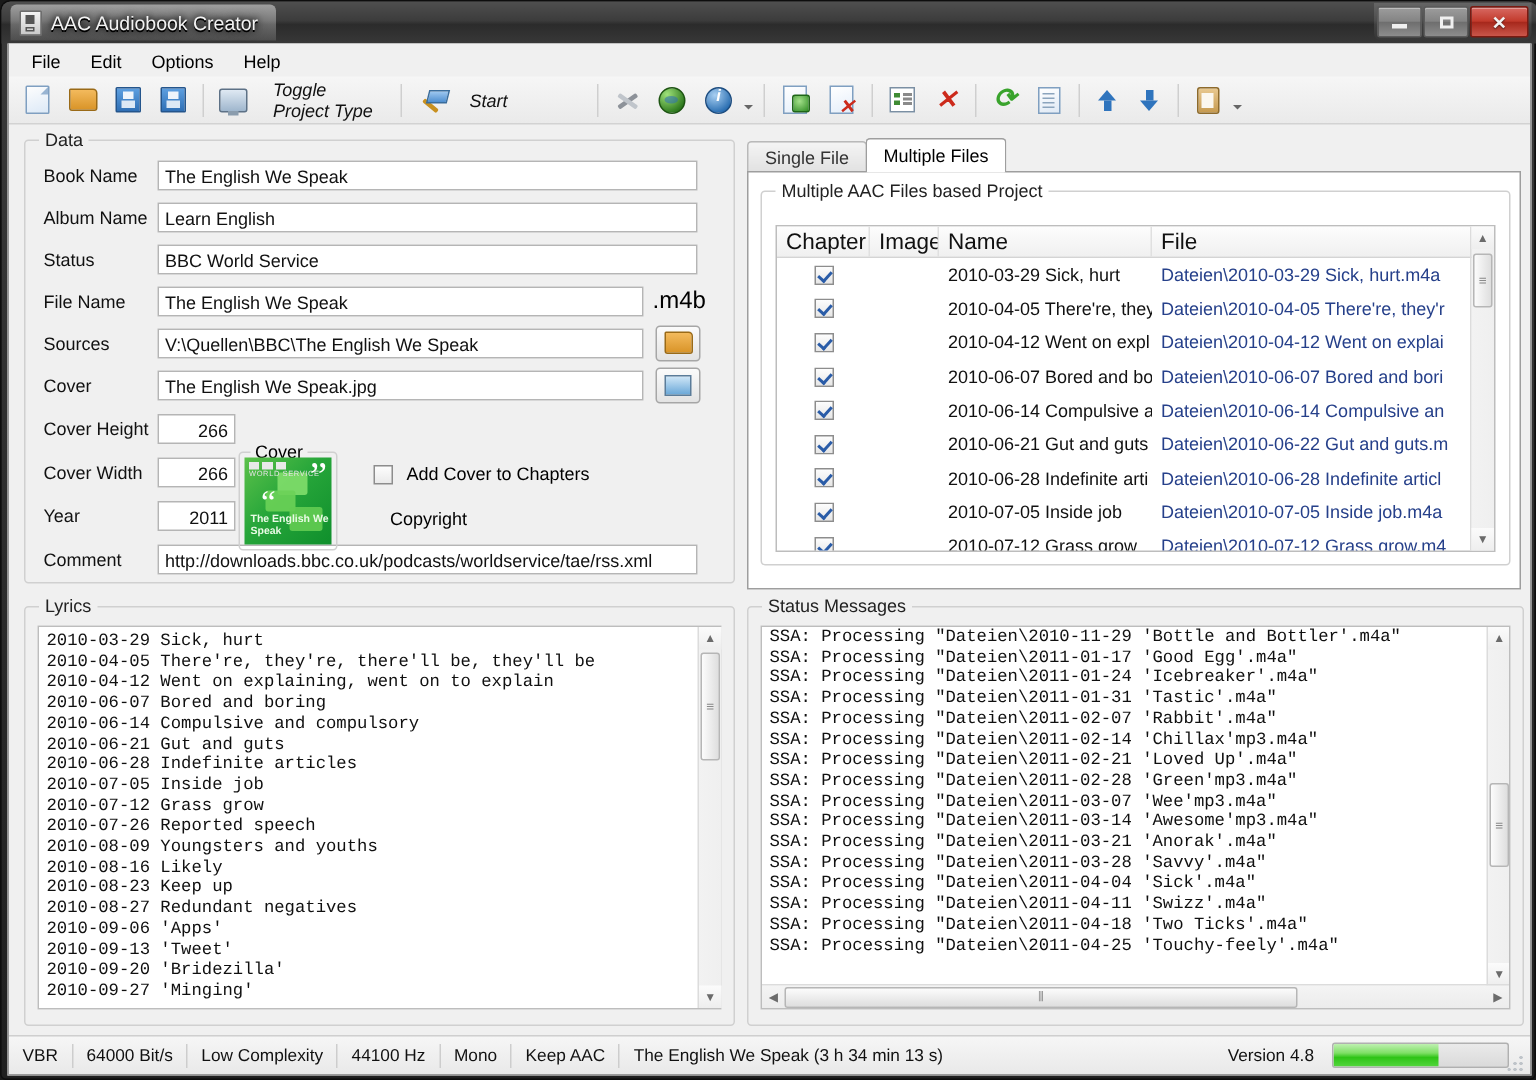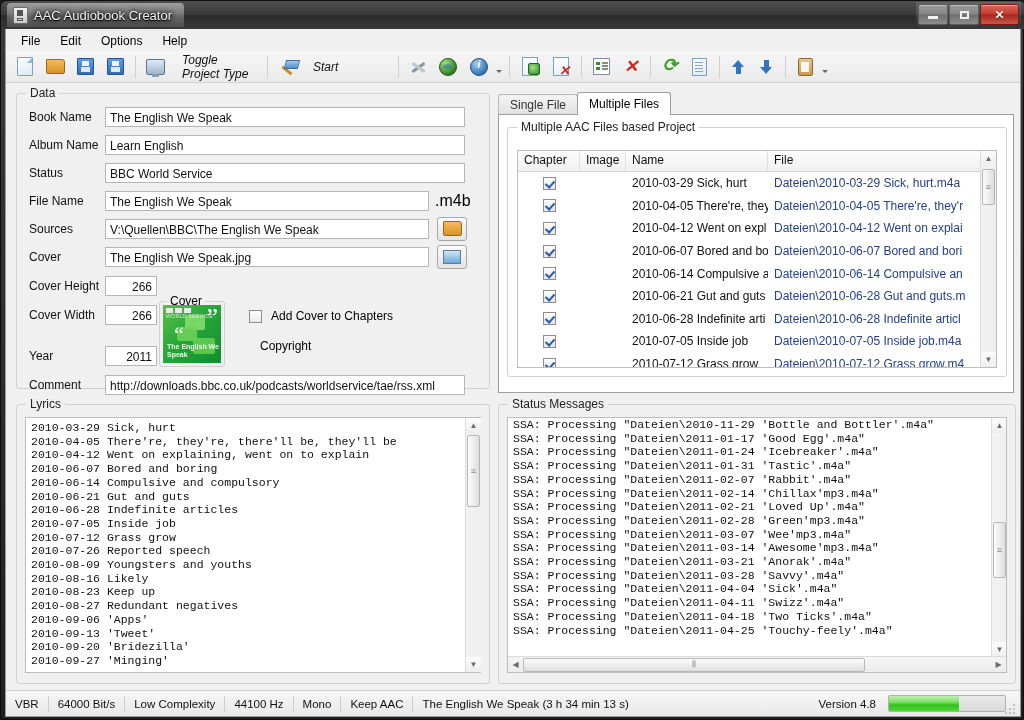--- a/index.html
+++ b/index.html
@@ -196,21 +196,21 @@
   .tab.active{
     height:22px;background:#fff;color:#000;border-color:#9e9e9e;position:relative;z-index:3;
   }
   .tabpanel{
     position:absolute;left:0;top:21px;right:0;bottom:0;
     border:1px solid #9e9e9e;background:#fff;box-sizing:border-box;
   }
   
   .tbl{position:absolute;left:9px;top:22px;right:9px;bottom:8px;border:1px solid #bdbdbd;background:#fff;overflow:hidden;box-sizing:border-box;}
   .thead{display:flex;height:20px;background:linear-gradient(180deg,#fdfdfd,#f0f0f0);border-bottom:1px solid #d4d4d4;}
-  .th{font-size:12px;padding:2px 6px;box-sizing:border-box;border-right:1px solid #e0e0e0;color:#111;white-space:nowrap;overflow:hidden;}
+  .th{font-size:15px;padding:2px 6px;box-sizing:border-box;border-right:1px solid #e0e0e0;color:#111;white-space:nowrap;overflow:hidden;}
   .trow{display:flex;height:22.6px;align-items:center;}
   .td{font-size:12px;padding:0 6px;box-sizing:border-box;white-space:nowrap;overflow:hidden;color:#111;}
   .td.file{color:#26408a;}
   .td.chk-cell{display:flex;align-items:center;justify-content:center;}
   .vscroll{
     position:absolute;right:0;top:0;width:15px;bottom:0;
     background:linear-gradient(90deg,#f2f2f2,#efefef);border-left:1px solid #dcdcdc;
   }
   .vsbtn{height:15px;display:flex;align-items:center;justify-content:center;color:#6b6b6b;font-size:8px;background:linear-gradient(180deg,#fbfbfb,#eee);}
   .vsthumb{
@@ -404,21 +404,21 @@
       </div>
 
       <div class="row" style="margin-top:4px;">
         <div class="lbl">Cover Height</div>
         <div class="tf num">266</div>
       </div>
       <div class="row" style="margin-top:4px;">
         <div class="lbl">Cover Width</div>
         <div class="tf num">266</div>
       </div>
-      <div class="row" style="margin-top:16px;">
+      <div class="row" style="margin-top:4px;">
         <div class="lbl">Year</div>
         <div class="tf num">2011</div>
       </div>
       <div class="row" style="margin-top:4px;">
         <div class="lbl">Comment</div>
         <div class="tf" style="width:360px;">http://downloads.bbc.co.uk/podcasts/worldservice/tae/rss.xml</div>
       </div>
 
       <div class="coverbox" style="left:142px;top:207px;width:64px;height:64px;">
         <div class="gtitle">Cover</div>
@@ -505,21 +505,21 @@
                 <div class="td" style="width:46px;"></div>
                 <div class="td" style="width:142px;">2010-06-14 Compulsive a</div>
                 <div class="td file" style="width:220px;">Dateien\2010-06-14 Compulsive an</div>
               </div>
               <div class="trow">
                 <div class="td chk-cell" style="width:62px;">
                     <span class="chk on"></span>
                   </div>
                 <div class="td" style="width:46px;"></div>
                 <div class="td" style="width:142px;">2010-06-21 Gut and guts</div>
-                <div class="td file" style="width:220px;">Dateien\2010-06-28 Gut and guts.m</div>
+                <div class="td file" style="width:220px;">Dateien\2010-06-22 Gut and guts.m</div>
               </div>
               <div class="trow">
                 <div class="td chk-cell" style="width:62px;">
                     <span class="chk on"></span>
                   </div>
                 <div class="td" style="width:46px;"></div>
                 <div class="td" style="width:142px;">2010-06-28 Indefinite arti</div>
                 <div class="td file" style="width:220px;">Dateien\2010-06-28 Indefinite articl</div>
               </div>
               <div class="trow">

